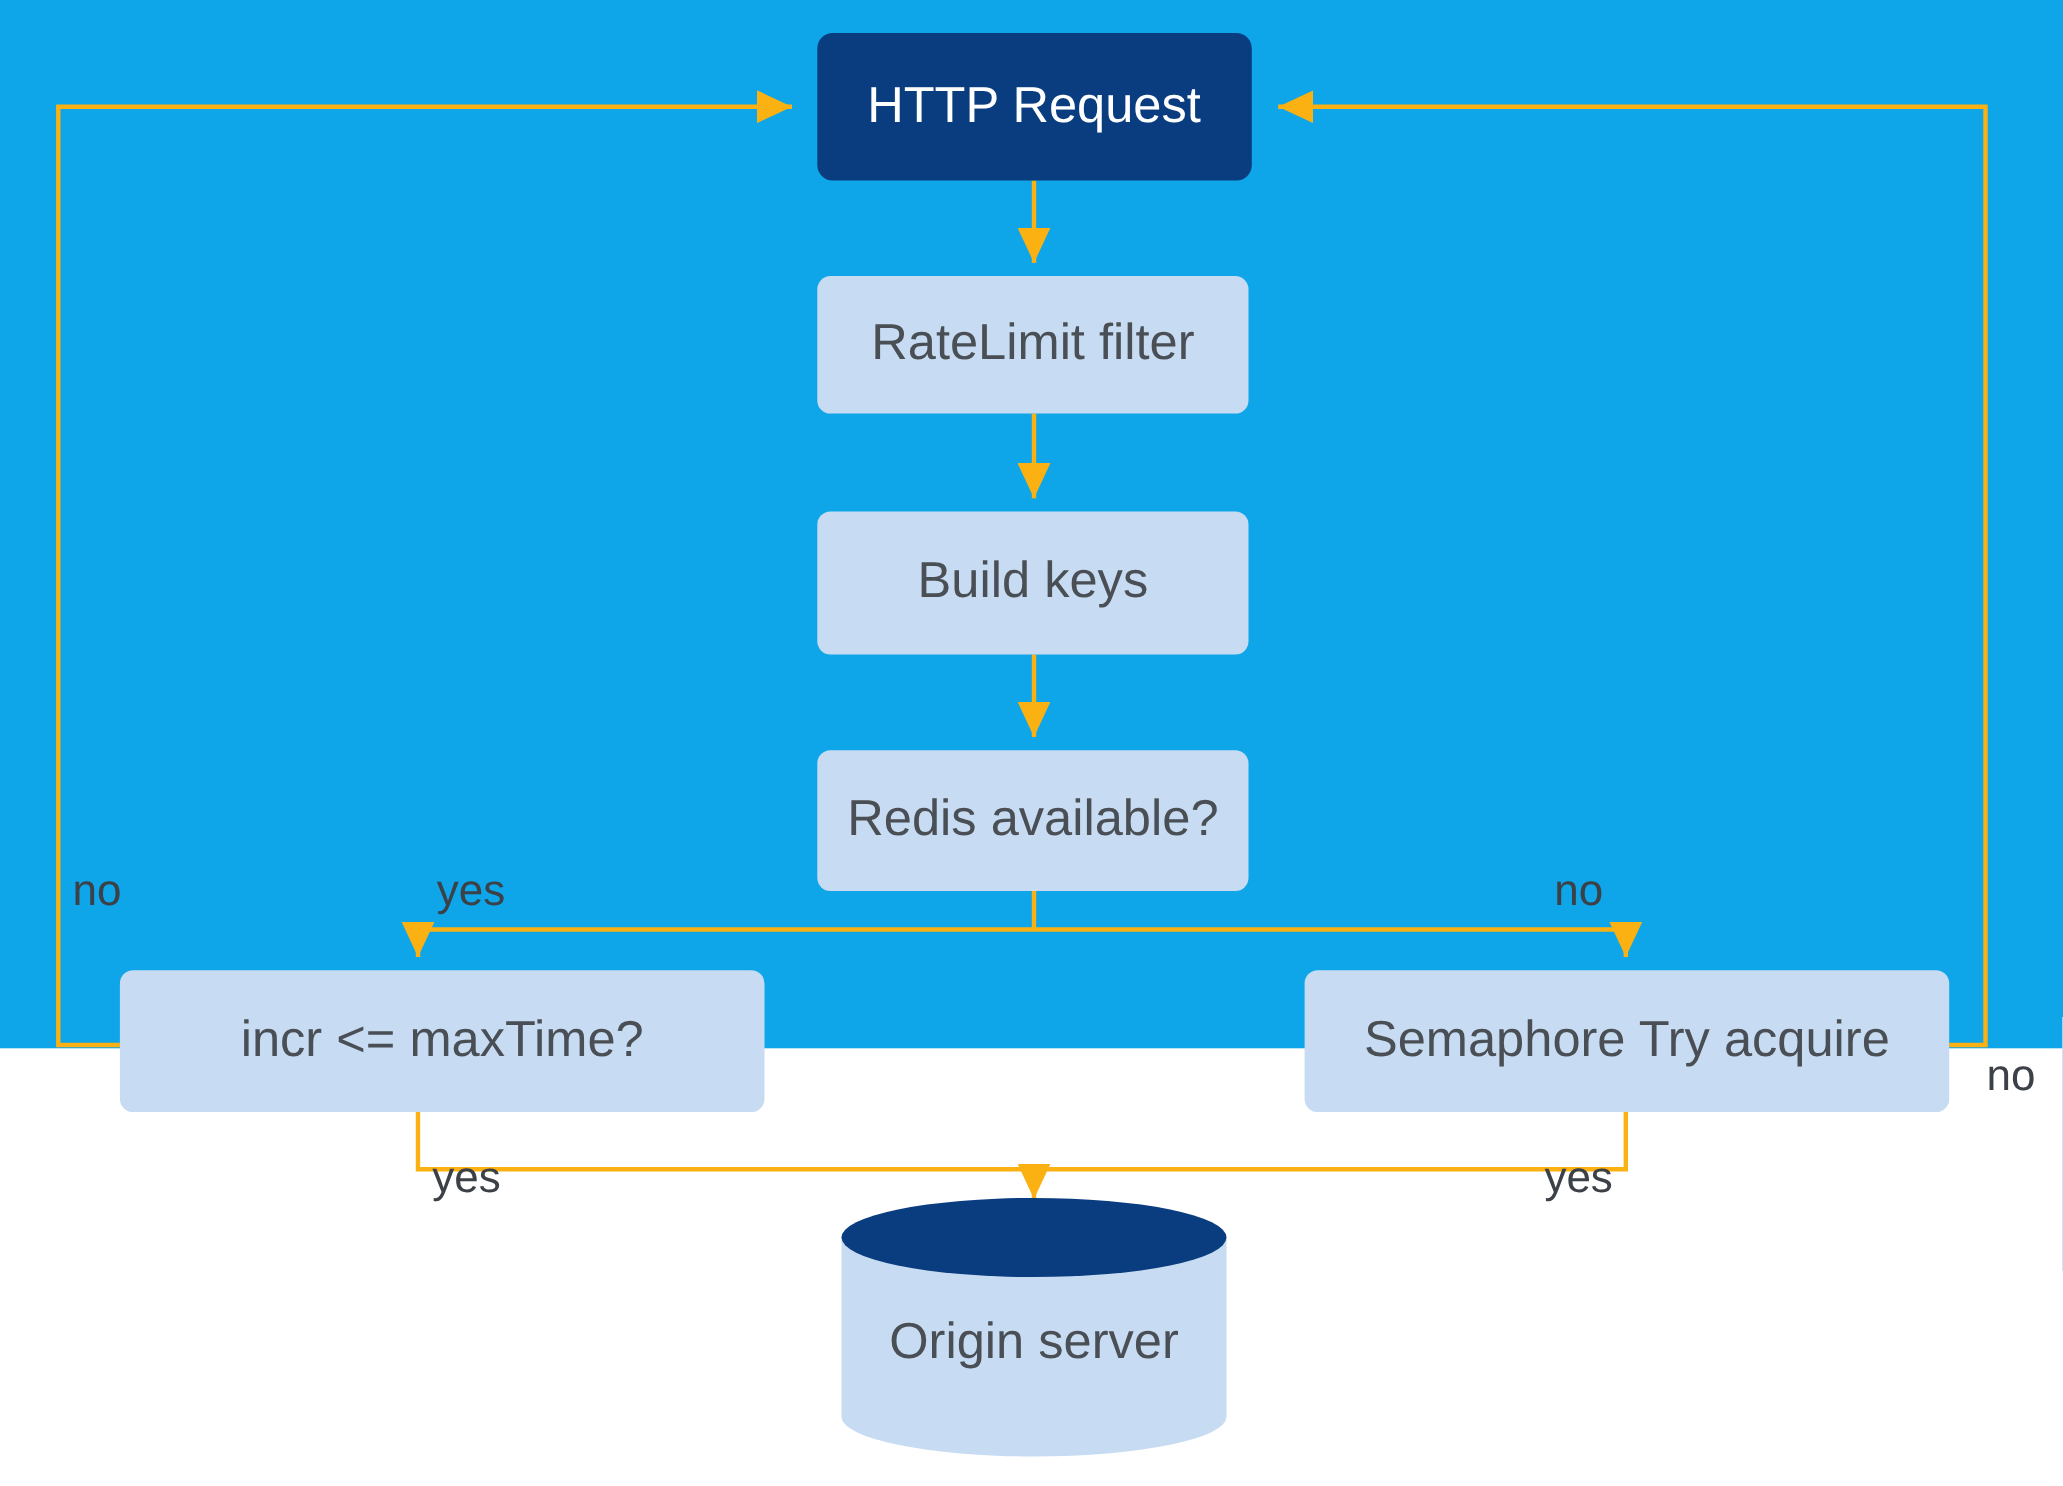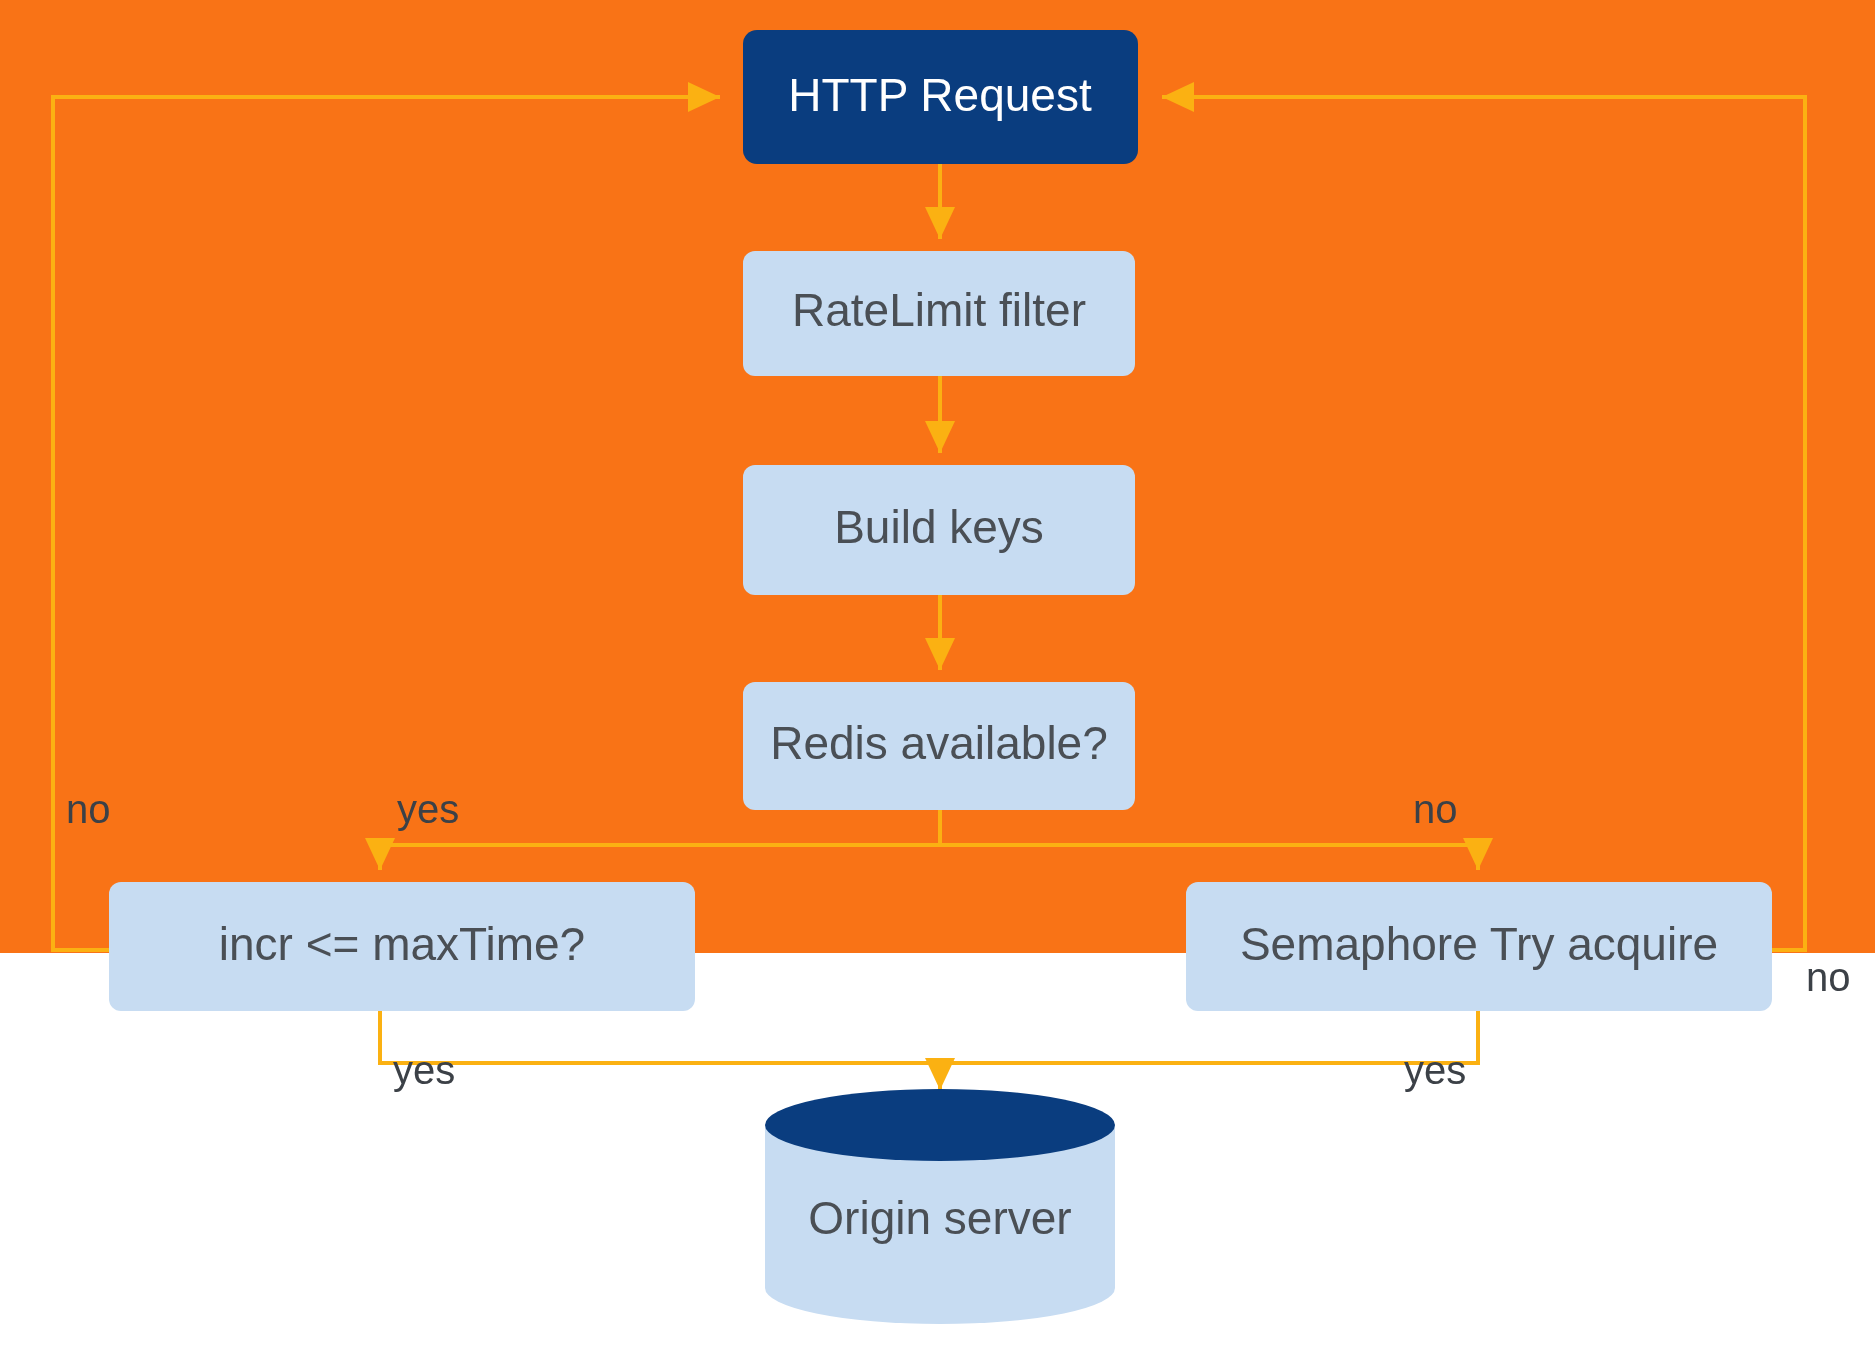--- a/index.html
+++ b/index.html
@@ -10,21 +10,21 @@
   body {
     width: 1875px;
     height: 1351px;
     overflow: hidden;
     font-family: "Liberation Sans", sans-serif;
   }
   #diagram-root {
     position: relative;
     width: 1875px;
     height: 953px;
-    background: #f97316;
+    background: #0ea5e9;
   }
   svg.flow {
     display: block;
     width: 1875px;
     height: 1351px;
   }
   .node-label {
     font-family: "Liberation Sans", sans-serif;
     font-size: 46px;
     fill: #4a4f55;

